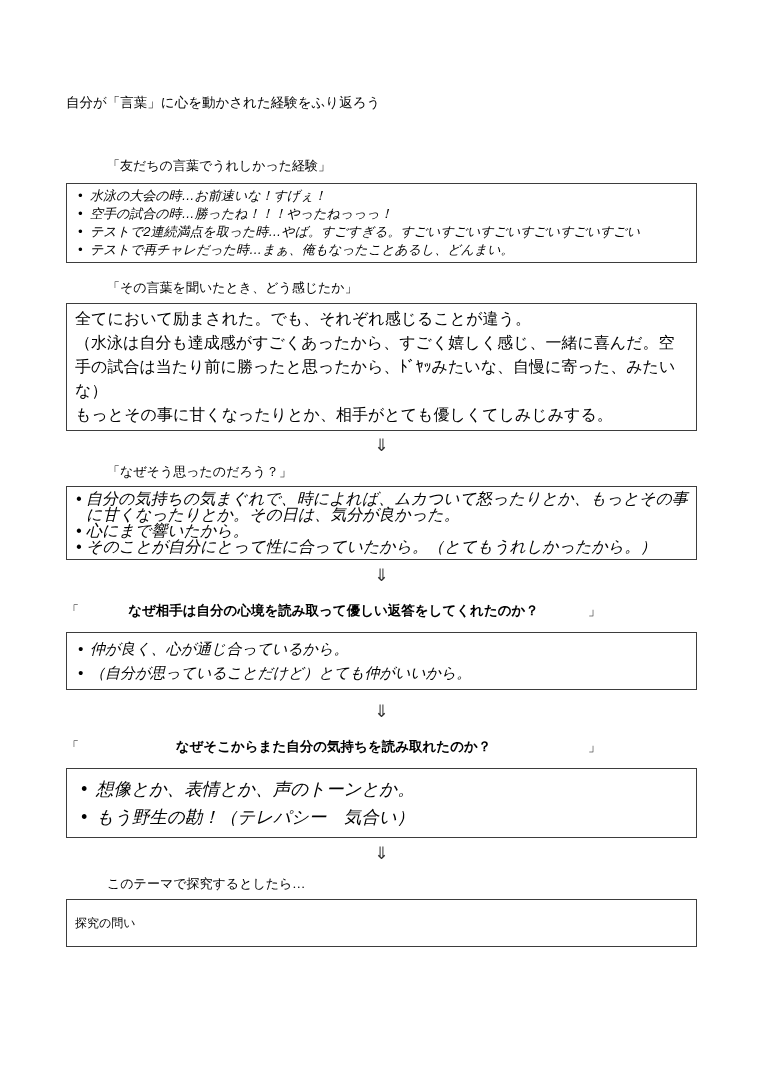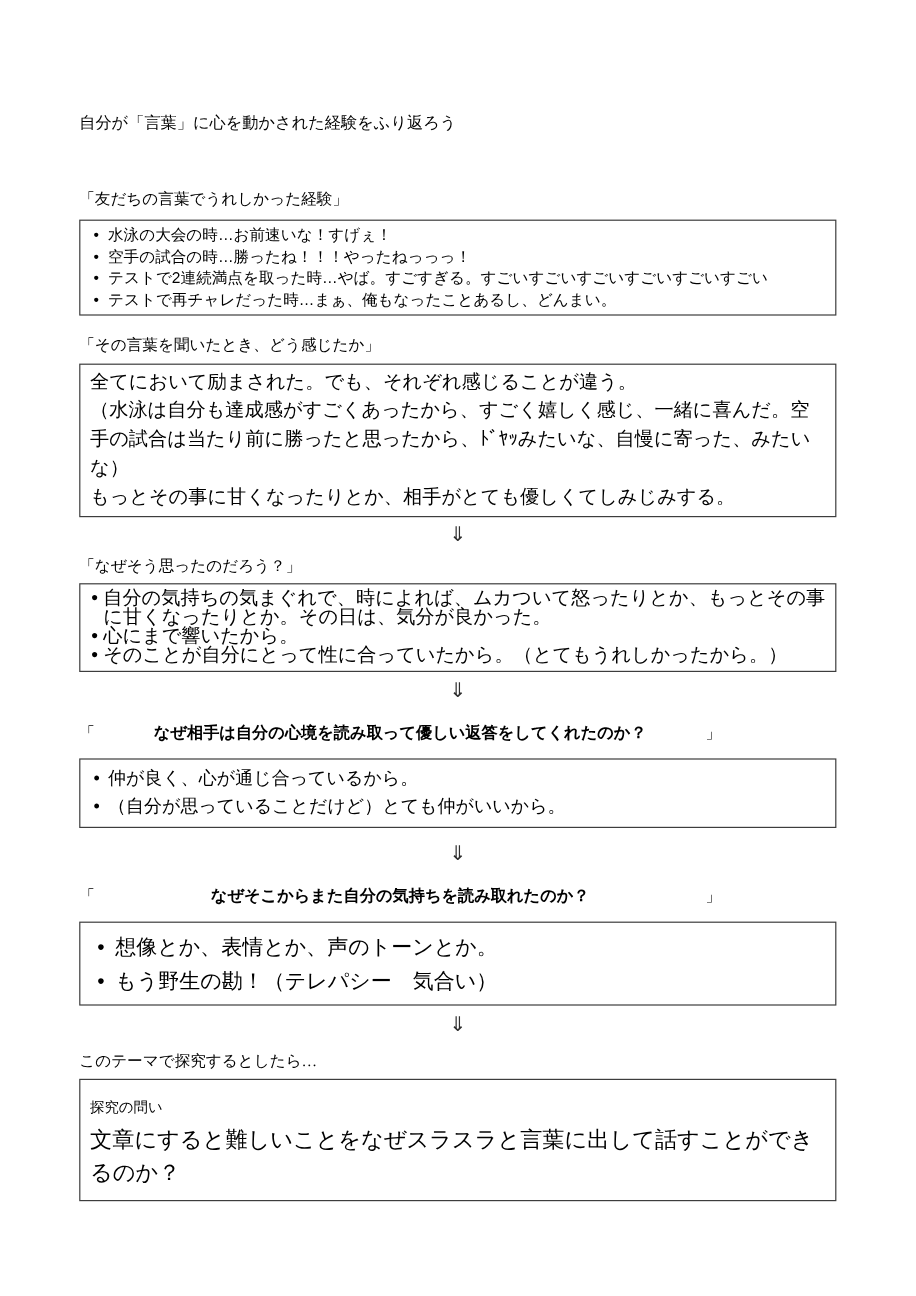--- a/index.html
+++ b/index.html
@@ -11,29 +11,29 @@
   }
   .page { padding: 95px 0 0 66px; width: 631px; }
 
   .doc-title {
     font-family: "Liberation Serif", "DejaVu Serif", serif;
     font-size: 13.5px; line-height: 16px;
     margin-bottom: 47px;
   }
   .label {
     font-family: "Liberation Serif", "DejaVu Serif", serif;
-    font-size: 13px; line-height: 16px;
+    font-size: 13px; line-height: 16px; margin-left: 41px;
   }
   .box {
     box-sizing: border-box;
     width: 631px;
     border: 1.5px solid #3d3d3d;
     background: #ffffff;
   }
-  .box ul { margin: 0; padding: 0; list-style: none; }
+  .box ul { margin: 0; padding: 0; list-style: none; font-style: italic; }
   .box li { position: relative; padding-left: 15px; }
   .box li::before { content: "•"; position: absolute; left: 3px; top: 0; }
 
   .label-1 { margin-bottom: 9px; }
   .box-1 { padding: 3px 8px; margin-bottom: 17px; }
   .box-1 li { font-size: 13px; line-height: 18px; }
 
   .label-2 { margin-bottom: 7px; }
   .box-2 { padding: 3px 8px; }
   .box-2 p { margin: 0; font-size: 16px; line-height: 24px; }
@@ -140,16 +140,15 @@
       <li>想像とか、表情とか、声のトーンとか。</li>
       <li>もう野生の勘！（テレパシー　気合い）</li>
     </ul>
   </div>
 
   <div class="arrow arrow-4">⇓</div>
 
   <div class="label label-6">このテーマで探究するとしたら…</div>
   <div class="box box-6">
     <div class="box6-title">探究の問い</div>
-    <div class="box6-question">文章にすると難しいことをなぜスラスラと言葉に出して話すことができるのか？</div>
   </div>
 
 </div>
 
 </body></html>

